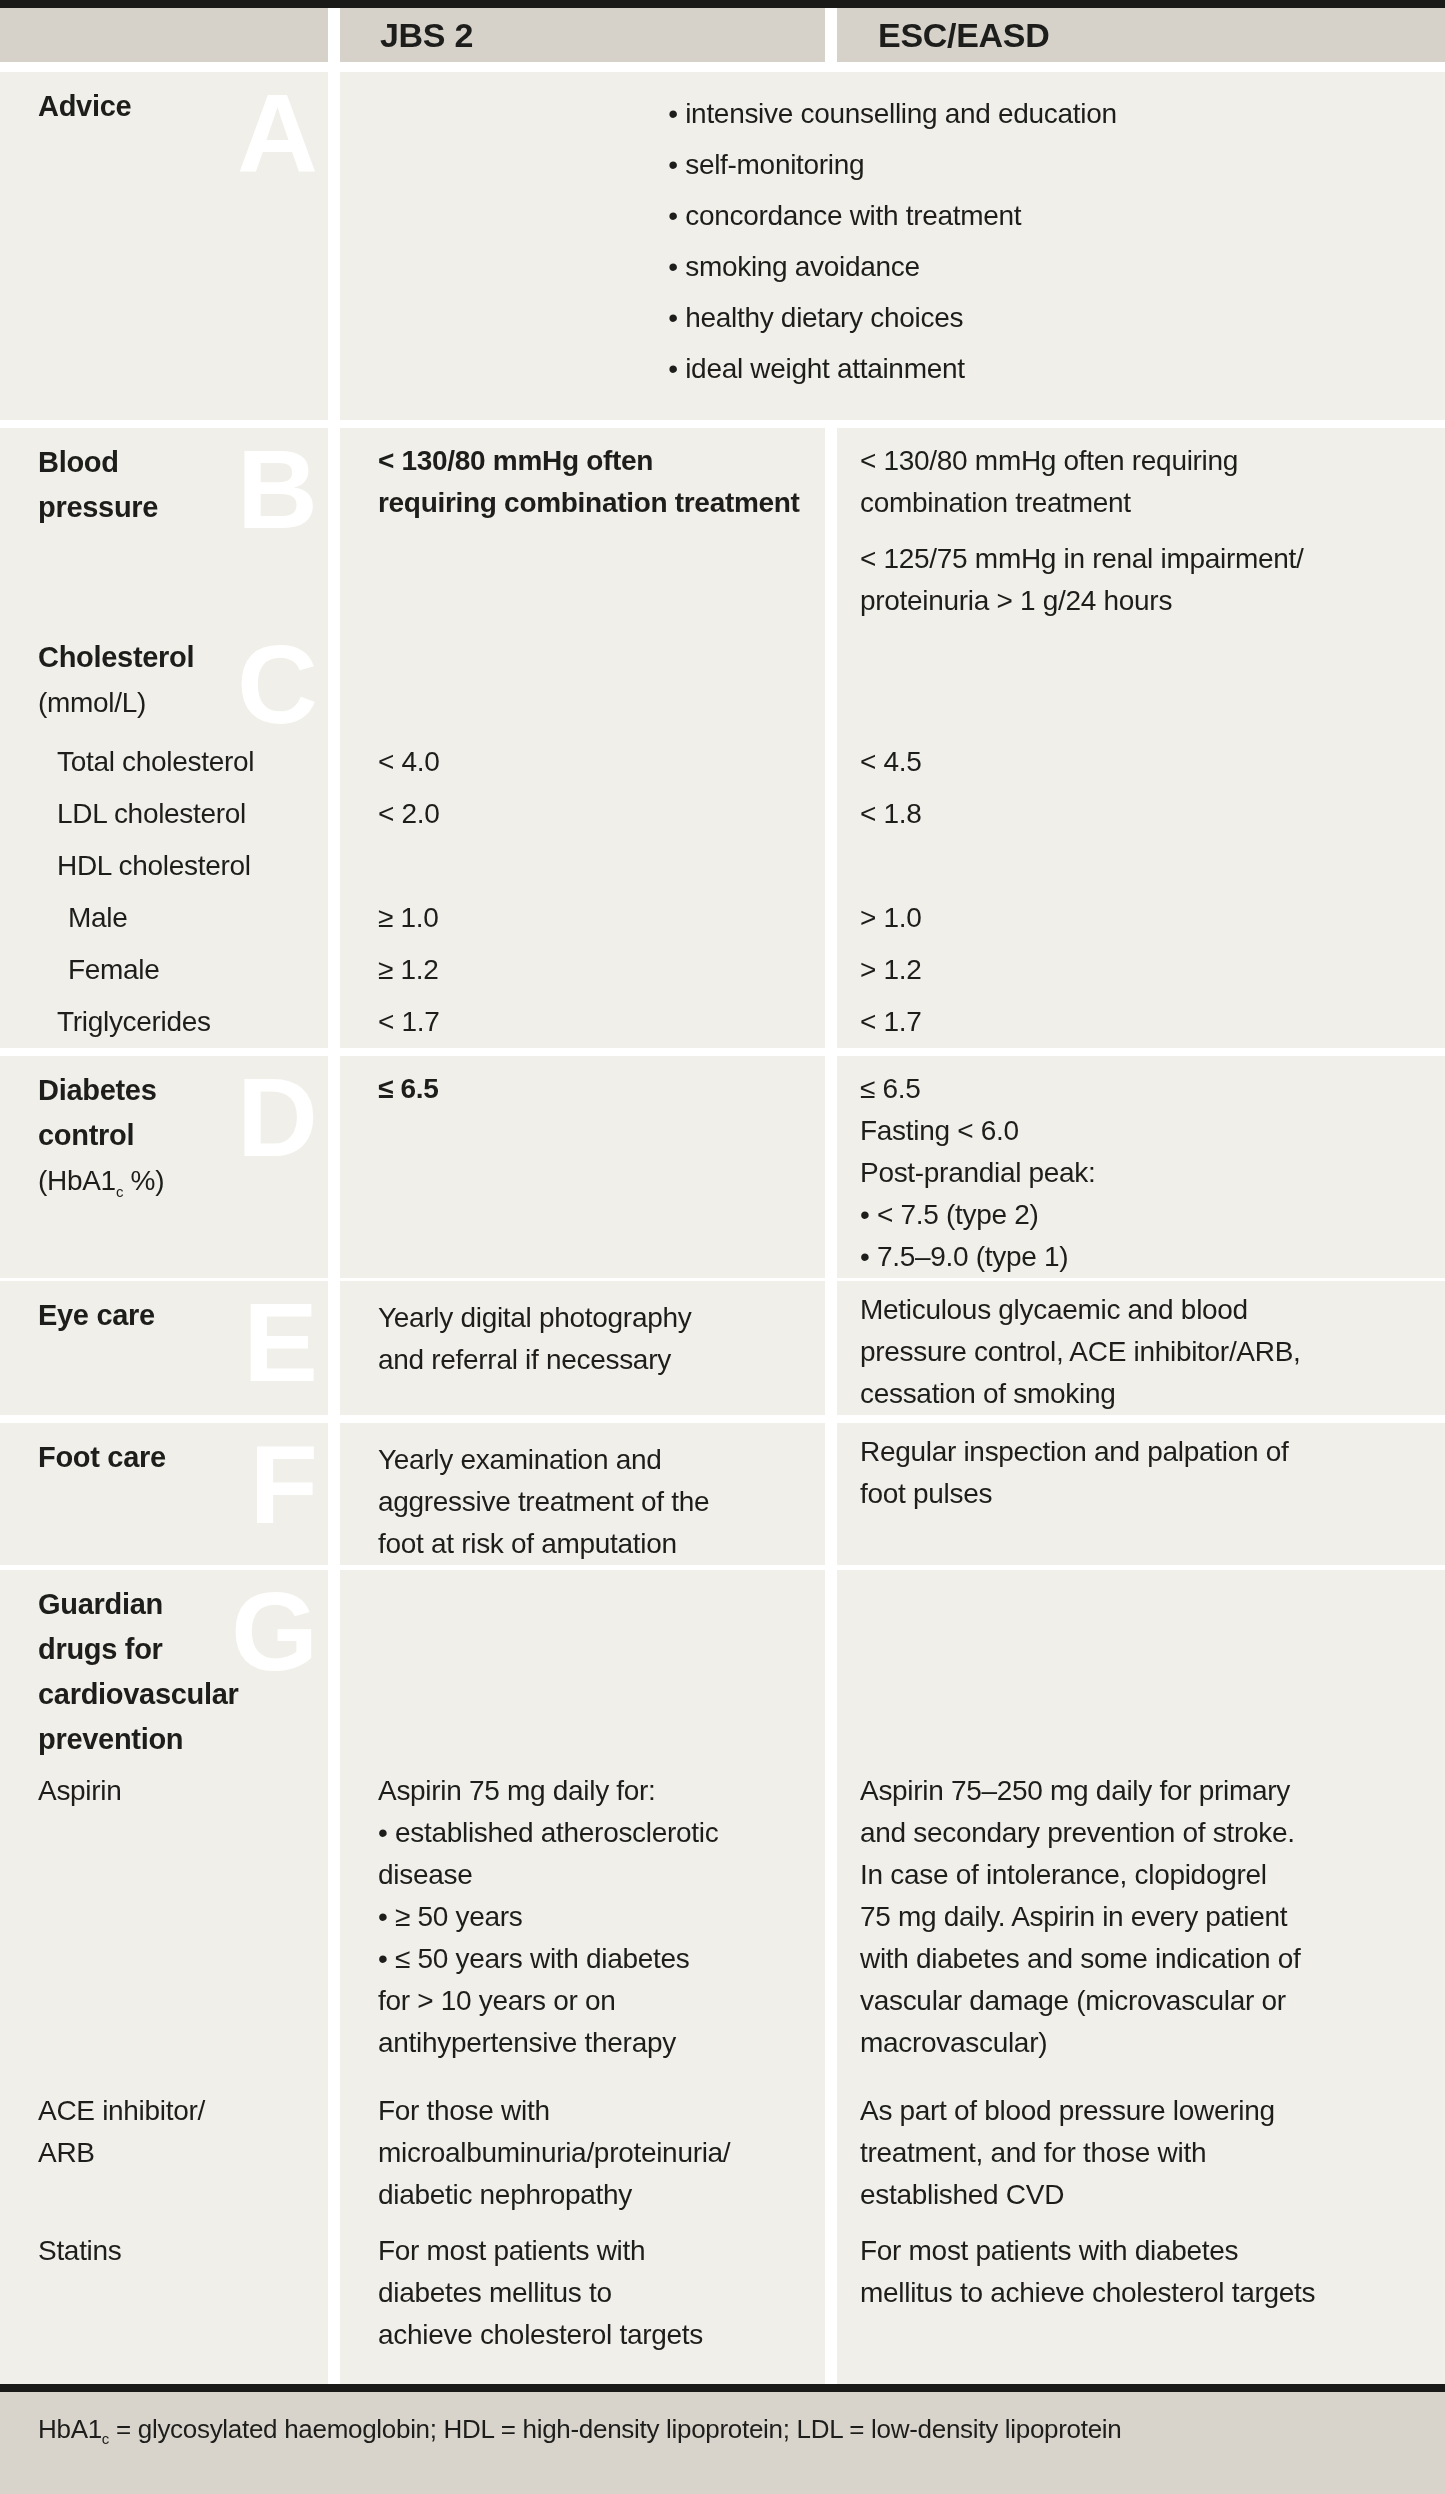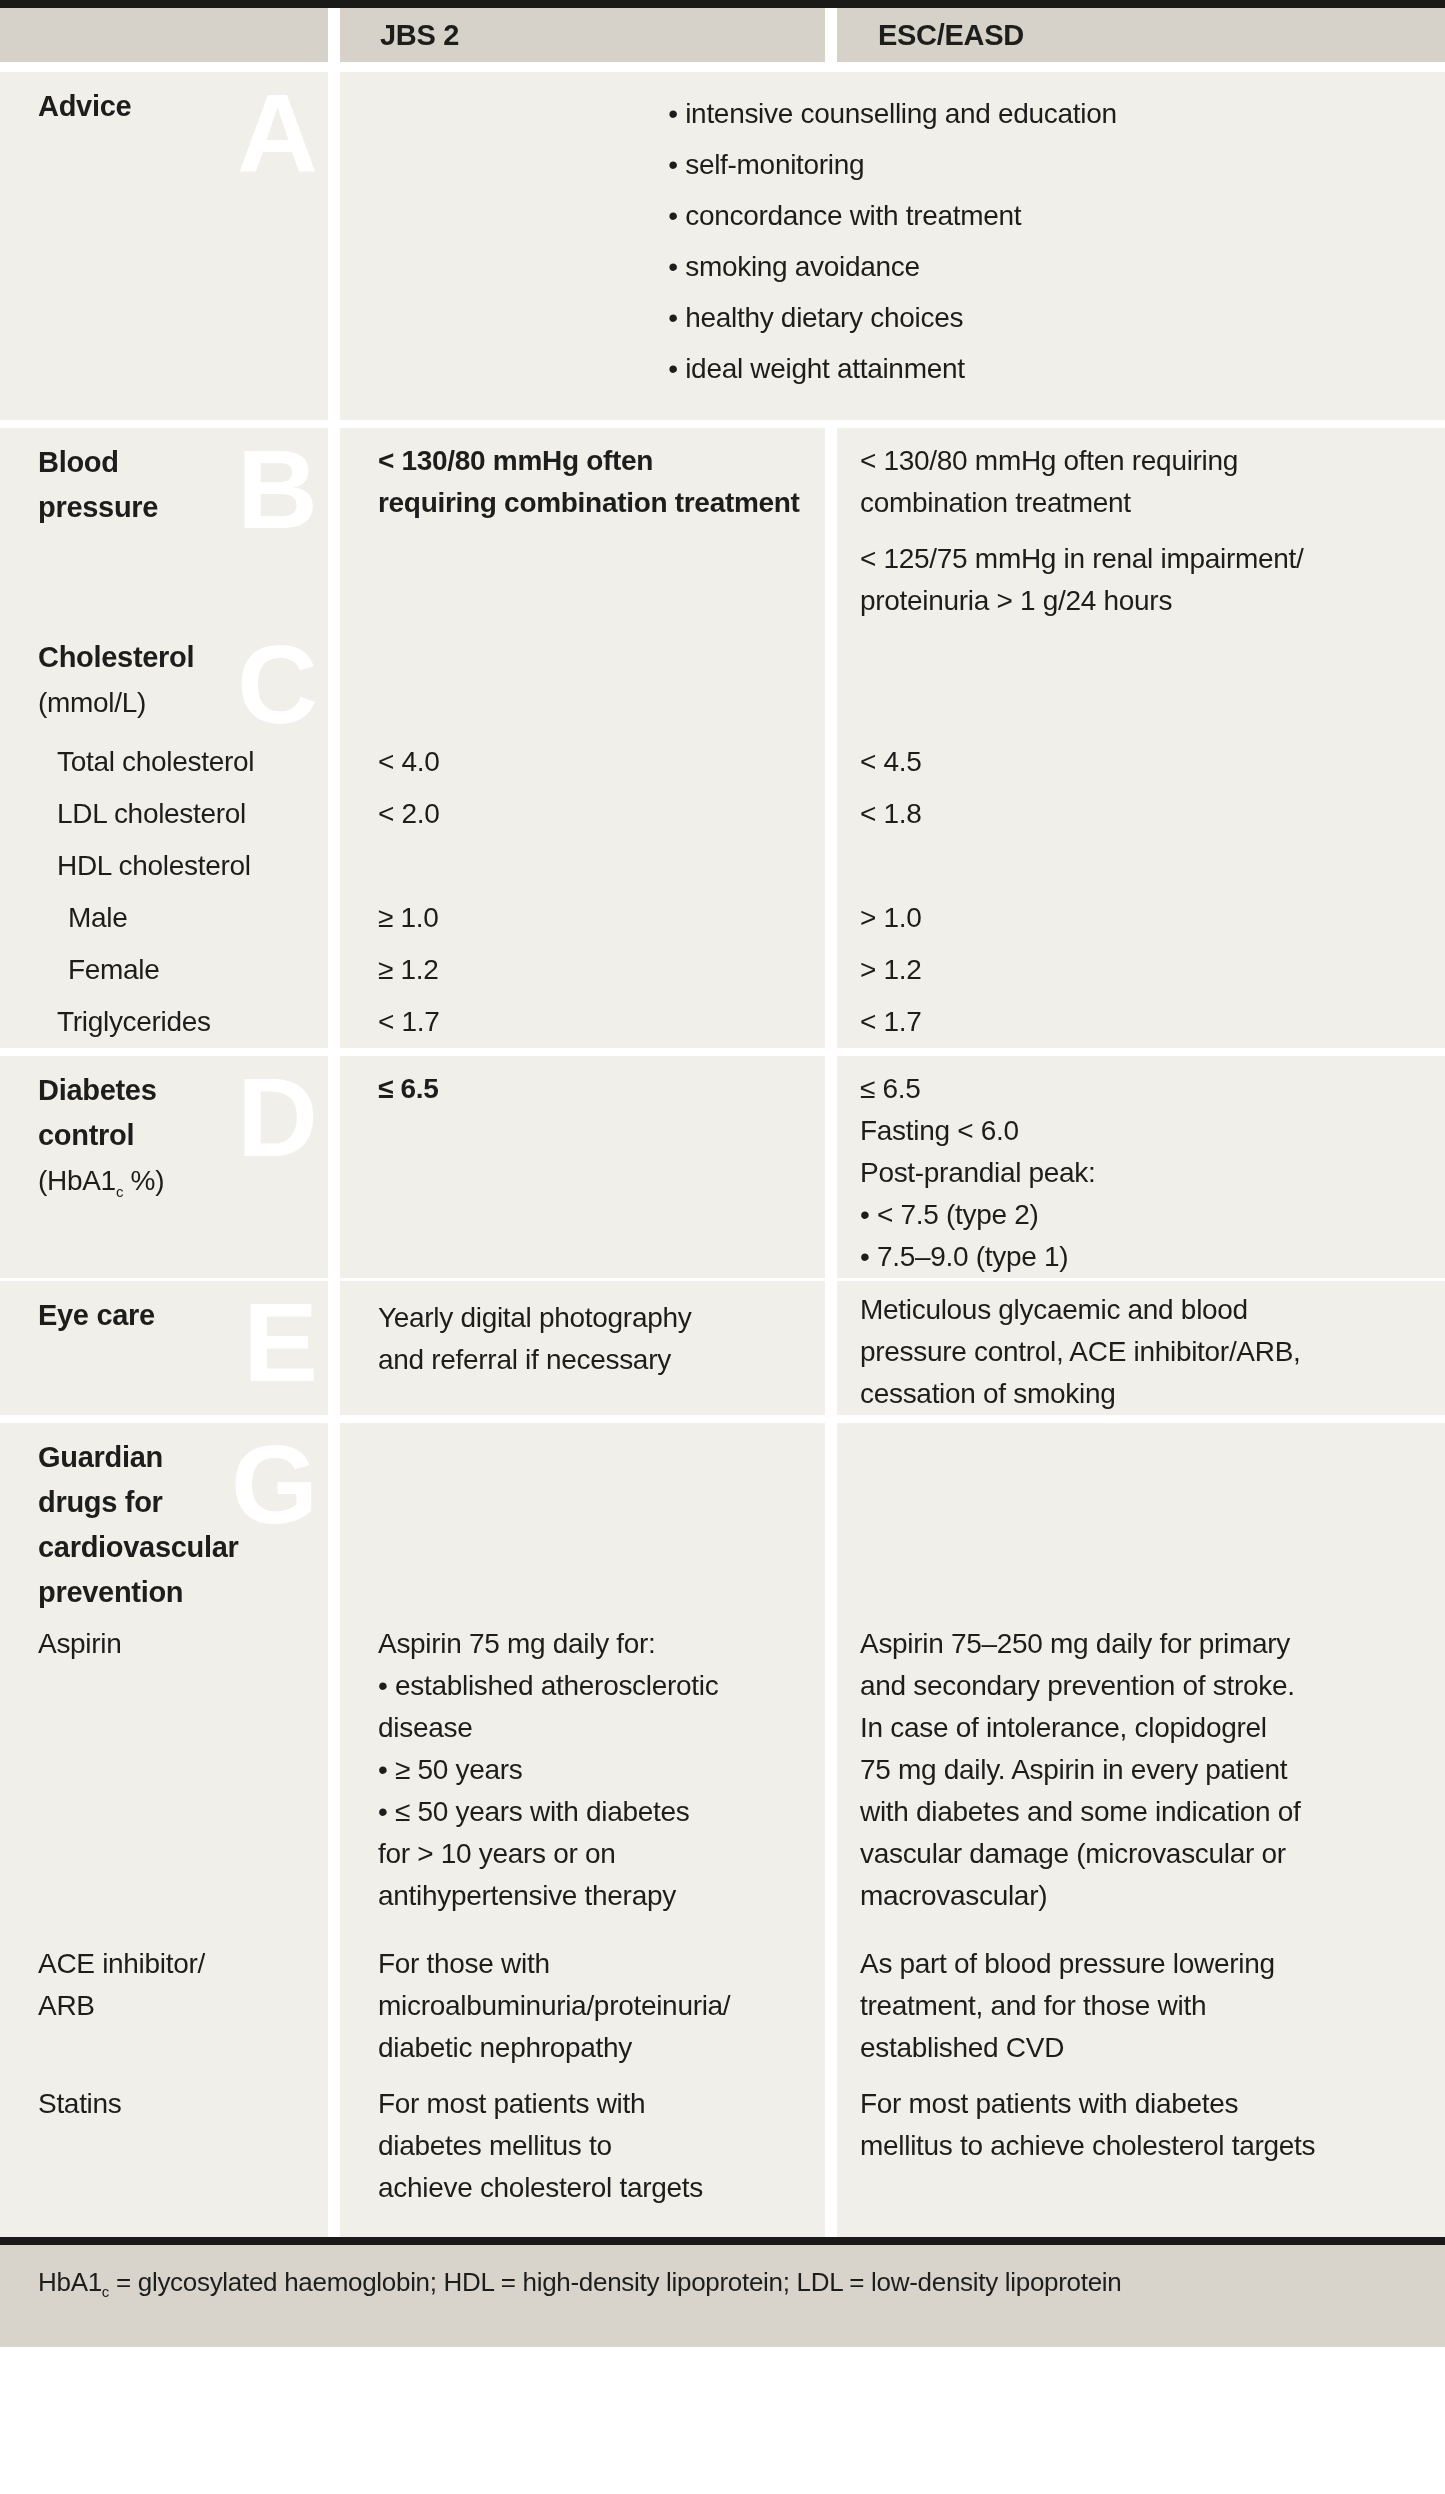--- a/index.html
+++ b/index.html
@@ -11,21 +11,21 @@
   .topbar { height:8px; background:#1a1a18; }
   .band {
     display:grid; grid-template-columns:328px 485px 608px;
     column-gap:12px; background:#ffffff;
   }
   .mb10 { margin-bottom:10px; } .mb8 { margin-bottom:8px; }
 
   
   .band.header { height:54px; }
   .hcell { background:#d6d2ca; display:flex; align-items:center;
-           font-weight:bold; font-size:29px; }
+           font-weight:bold; font-size:34px; }
   .hcell.c2 { padding-left:40px; } .hcell.c3 { padding-left:41px; }
 
   
   .cell { background:#f0efe9; position:relative; }
   .txt { font-size:28px; line-height:42px; white-space:pre-line; }
   .cell.body2 { padding:12px 10px 0 38px;font-weight:bold; }
   .cell.body3 { padding:12px 10px 0 23px; }
   .cell.tight2 { padding:16px 10px 0 38px; }
   .cell.tight3 { padding:8px 10px 0 23px; }
   .cellp p { margin:0 0 14px 0; }
@@ -176,20 +176,35 @@
       <div class="txt">Yearly digital photography
 and referral if necessary</div>
     </div>
     <div class="cell tight3">
       <div class="txt">Meticulous glycaemic and blood
 pressure control, ACE inhibitor/ARB,
 cessation of smoking</div>
     </div>
   </div>
 
+  <div class="band foot mb8">
+    <div class="cell label-cell">
+      <div class="rowlabel">Foot care</div>
+      <div class="letter">F</div>
+    </div>
+    <div class="cell tight2">
+      <div class="txt">Yearly examination and
+aggressive treatment of the
+foot at risk of amputation</div>
+    </div>
+    <div class="cell tight3">
+      <div class="txt">Regular inspection and palpation of
+foot pulses</div>
+    </div>
+  </div>
 
   <div class="band guard">
     <div class="cell label-cell">
       <div class="rowlabel">Guardian
 drugs for
 cardiovascular
 prevention</div>
       <div class="letter">G</div>
     </div>
     <div class="cell"></div>

